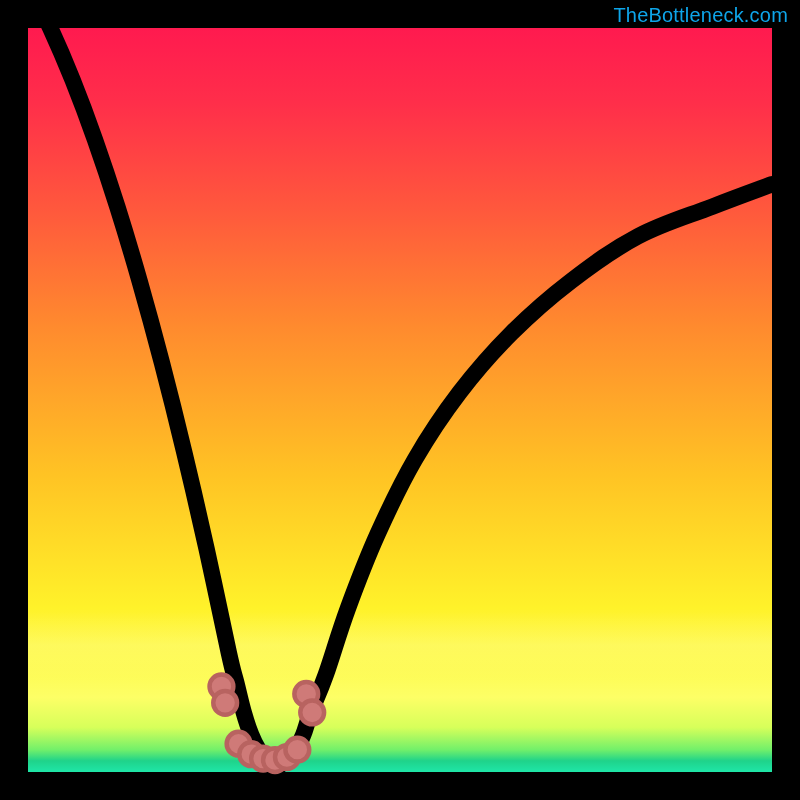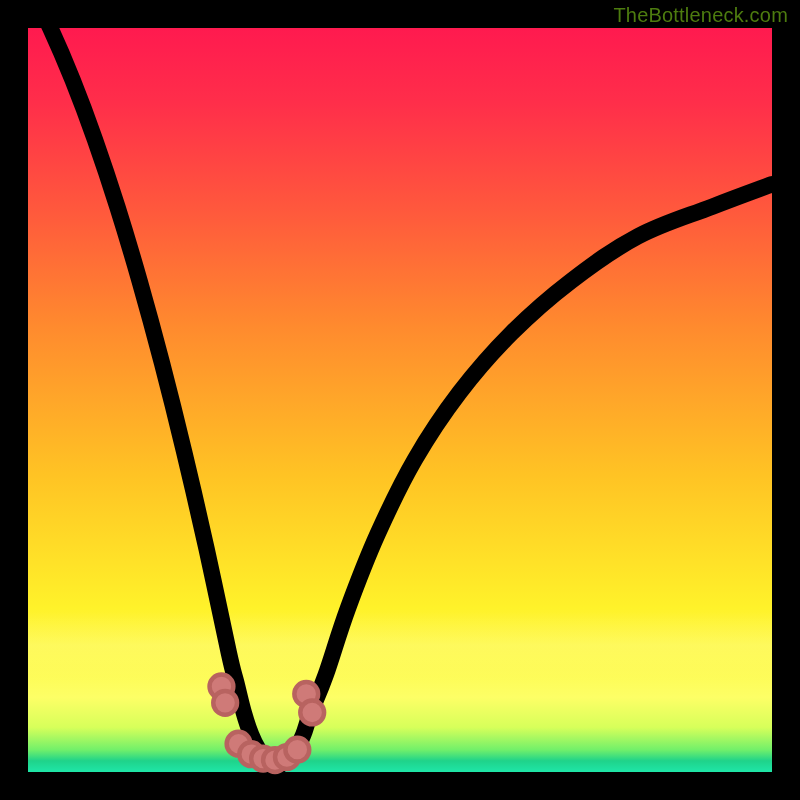--- a/index.html
+++ b/index.html
@@ -14,21 +14,21 @@
   .outer {
     position: relative;
     width: 800px;
     height: 800px;
     background: #000;
   }
   .watermark {
     position: absolute;
     top: 4px;
     right: 12px;
-    color: #4d7c0f;
+    color: #0ea5e9;
     font-size: 20px;
     letter-spacing: 0.2px;
     z-index: 50;
     user-select: none;
   }
   .plot-frame {
     position: absolute;
     left: 28px;
     top: 28px;
     width: 744px;

